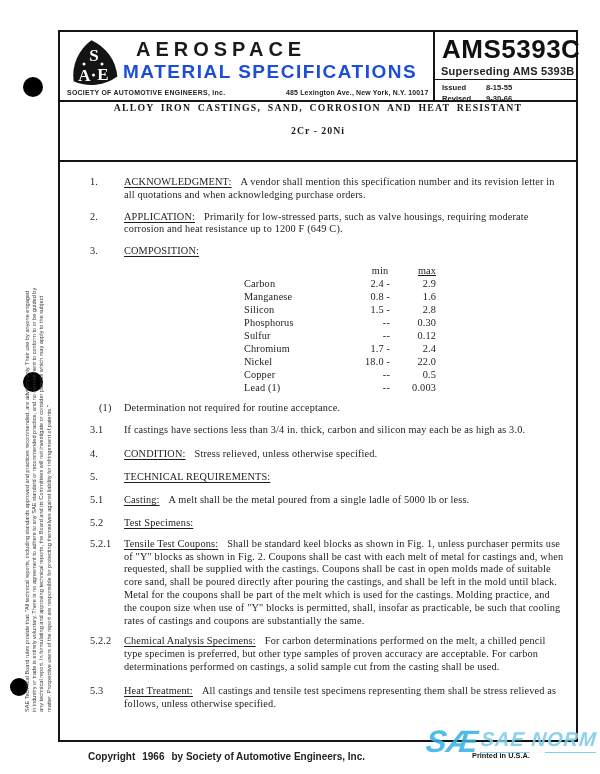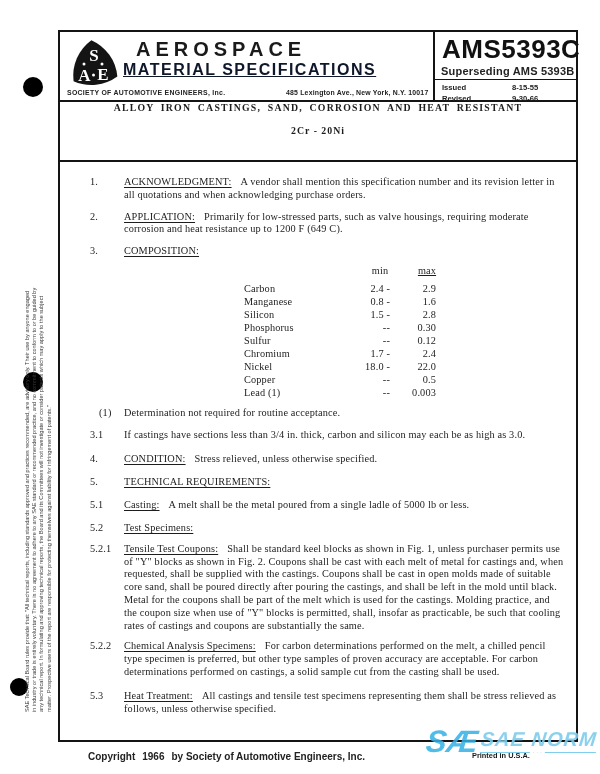--- a/index.html
+++ b/index.html
@@ -31,22 +31,22 @@
   .hdr { position:relative; height:68px; border-bottom:2px solid #141414; }
   .hdr-left { position:absolute; left:0; top:0; bottom:0; width:373px; }
   .logo-wrap { position:absolute; left:9px; top:5px; width:50px; height:56px; }
   .hdr-title-1 {
     position:absolute; left:76px; top:6px;
     font-family:"Liberation Sans", sans-serif; font-size:20px; font-weight:700;
     letter-spacing:5px; color:#1a1a1a;
   }
   .hdr-title-2 {
     position:absolute; left:63px; top:29px;
-    font-family:"Liberation Sans", sans-serif; font-size:16px; font-weight:700;
-    letter-spacing:1.5px; color:#0f172a;text-decoration:underline;
+    font-family:"Liberation Sans", sans-serif; font-size:19px; font-weight:700;
+    letter-spacing:1.5px; color:#1d4ed8;
   }
   .hdr-society {
     position:absolute; left:7px; bottom:4px;
     font-family:"Liberation Sans", sans-serif; font-size:6.9px; letter-spacing:0.3px;
     font-weight:700; color:#222;
   }
   .hdr-address {
     position:absolute; left:226px; bottom:4px;
     font-family:"Liberation Sans", sans-serif; font-size:6.9px; letter-spacing:0.2px;
     font-weight:700; color:#222;
@@ -61,21 +61,21 @@
   }
   .superseding {
     font-family:"Liberation Sans", sans-serif; font-size:11px; font-weight:700;
     padding:0 0 2px 6px; border-bottom:1.5px solid #141414; color:#222;
     letter-spacing:0.2px;
   }
   .date-row {
     display:flex; font-family:"Liberation Sans", sans-serif; font-size:7.6px;
     font-weight:700; padding:2.5px 0 0 7px; color:#222;
   }
-  .date-row .lbl { width:70px; }
+  .date-row .lbl { width:44px; }
 
   
   .title-band {
     height:60px; border-bottom:2px solid #141414; text-align:center;
     box-sizing:border-box;
   }
   .doc-title { font-size:9.8px; font-weight:700; letter-spacing:1.2px; word-spacing:3px; }
   .doc-subtitle { font-size:9.8px; font-weight:700; letter-spacing:1px; margin-top:12px; }
 
   
@@ -88,21 +88,21 @@
   .mb6 { margin-bottom:6px; } .mb8 { margin-bottom:8px; } .mb10 { margin-bottom:10px; } .mb11 { margin-bottom:11px; }
 
   
   .comp-table { margin:0 0 8px 154px; font-size:10.3px; line-height:13px; }
   .comp-row { display:flex; }
   .comp-el { width:98px; }
   .comp-min { width:48px; text-align:right; }
   .comp-max { width:46px; text-align:right; }
   .comp-head .comp-min { text-align:center; padding-left:14px; }
   .comp-head .comp-max { text-align:center;text-decoration:underline; }
-  .comp-head { margin-bottom:5px; }
+  .comp-head { }
   .fn-num { width:34px; flex:none; padding-left:9px; box-sizing:border-box; }
 
   
   .footer-copy {
     position:absolute; left:88px; top:751px;
     font-family:"Liberation Sans", sans-serif; font-size:10px; font-weight:700; color:#222;
   }
   .footer-copy span { margin-right:7px; }
   .footer-printed {
     position:absolute; left:472px; top:751px; z-index:3;

